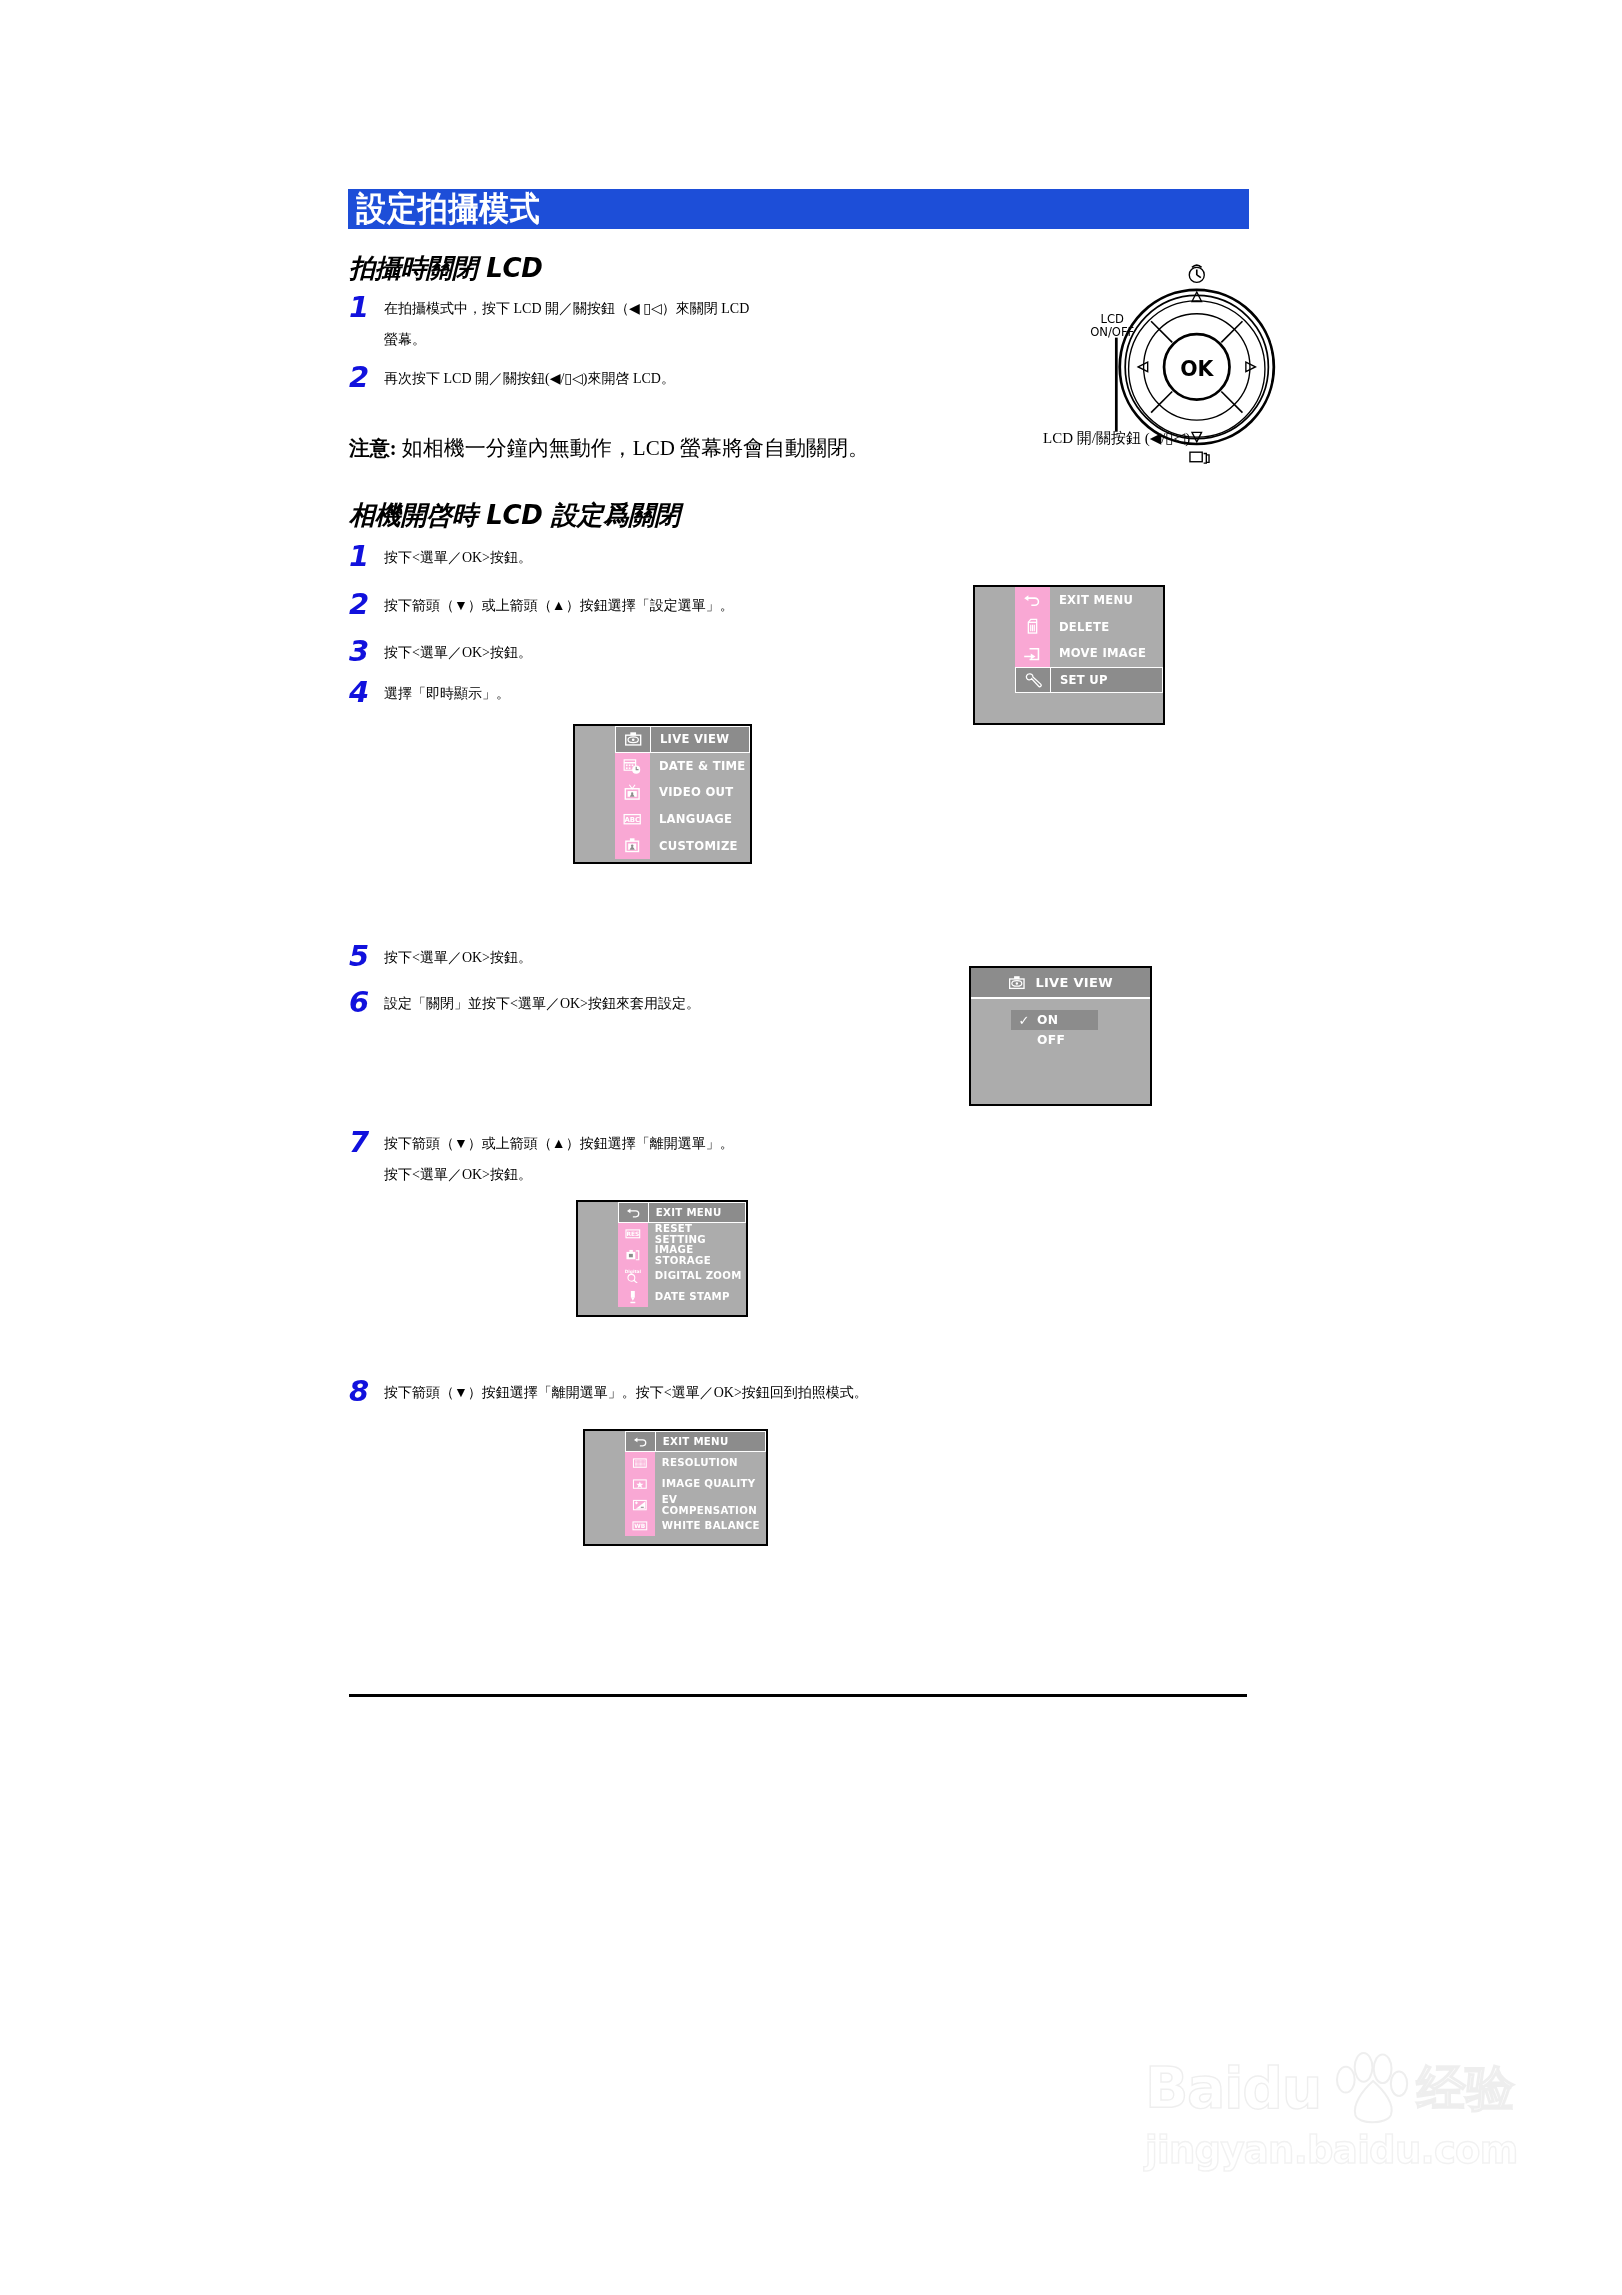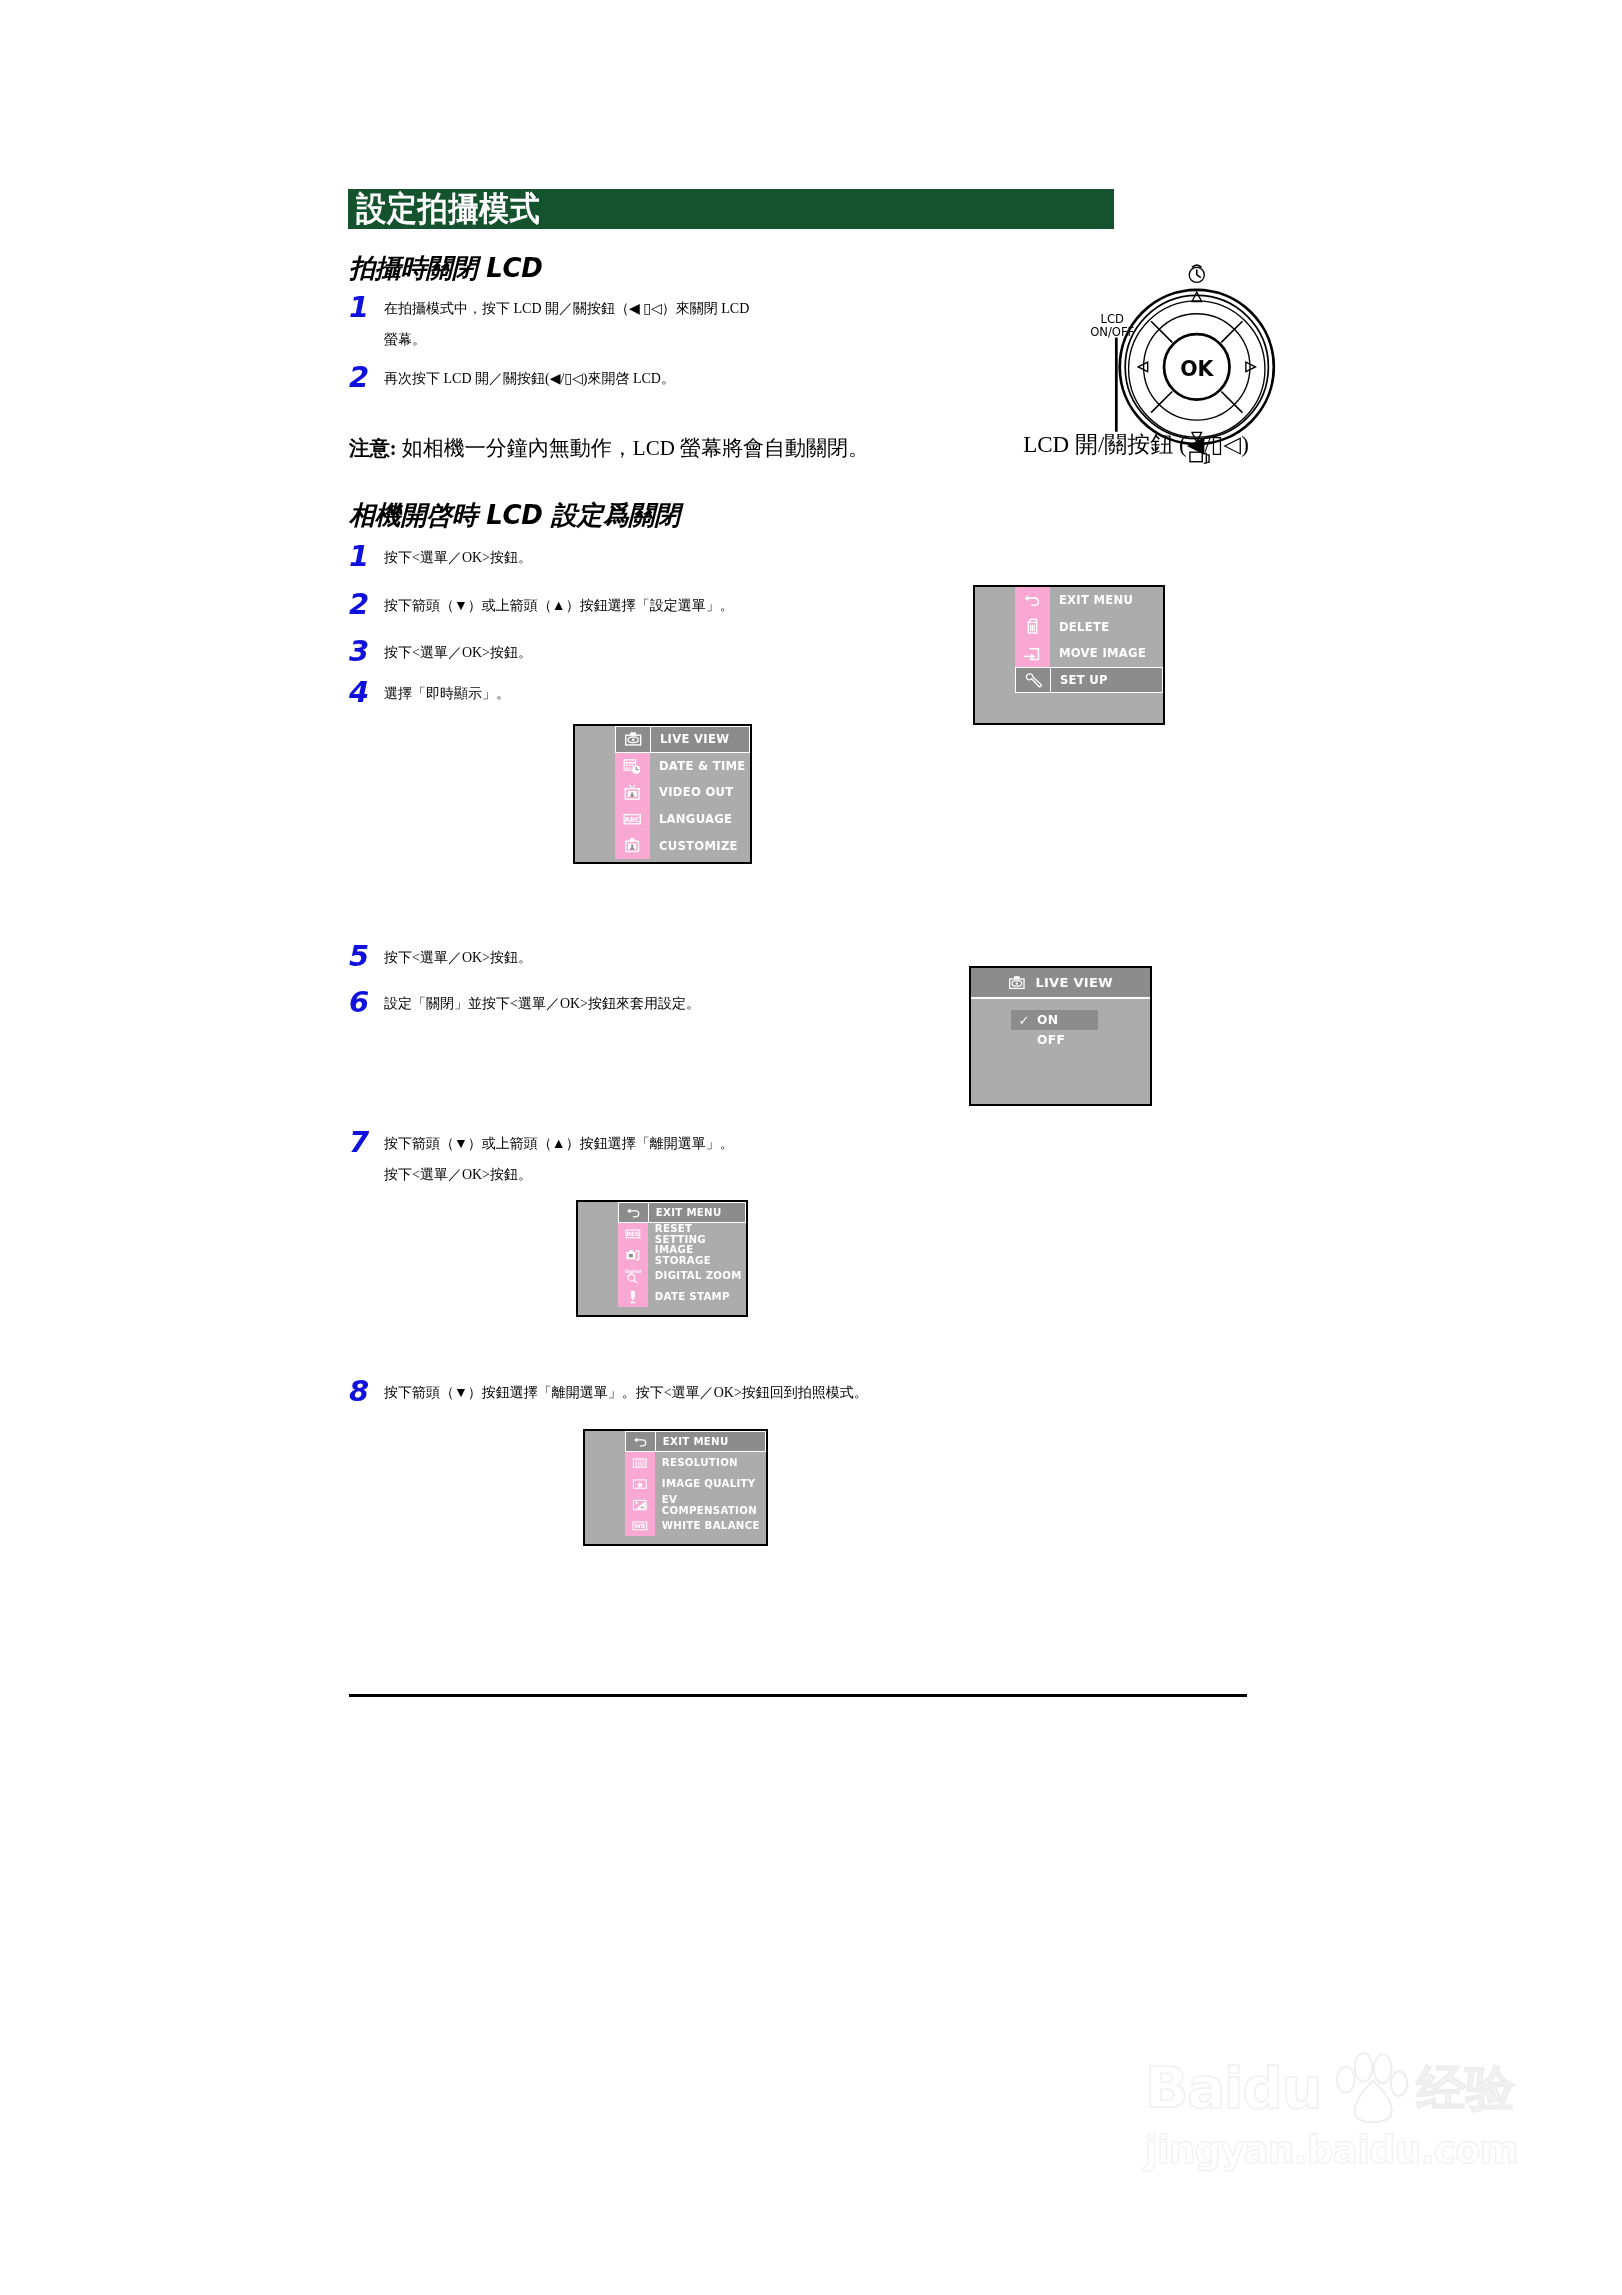--- a/index.html
+++ b/index.html
@@ -20,23 +20,23 @@
     left: 0; top: 0;
     width: 1622px;
     height: 2295px;
   }
 
   
   .title-bar {
     position: absolute;
     left: 348px;
     top: 189px;
-    width: 766px;
+    width: 901px;
     height: 40px;
-    background: #14532d;
+    background: #1d4ed8;
     display: flex;
     align-items: center;
   }
   .title-bar .title-text {
     color: #ffffff;
     font-family: "DejaVu Sans", sans-serif;
     font-weight: bold;
     font-size: 30px;
     letter-spacing: 0.7px;
     padding-left: 8.2px;
@@ -98,26 +98,26 @@
   
   .dial-wrap {
     position: absolute;
     left: 1063px;
     top: 249px;
     width: 273px;
     height: 225px;
   }
   .dial-caption {
     position: absolute;
-    left: 993px;
+    left: 1043px;
     top: 429px;
     width: 286px;
-    text-align: center;
+    text-align: left;
     font-family: "Liberation Serif", "DejaVu Serif", serif;
-    font-size: 23px;
+    font-size: 15px;
     white-space: nowrap;
   }
 
   
   .osd {
     position: absolute;
     background: #acacac;
     border: 2px solid #000000;
     box-sizing: border-box;
     font-family: "DejaVu Sans", sans-serif;

